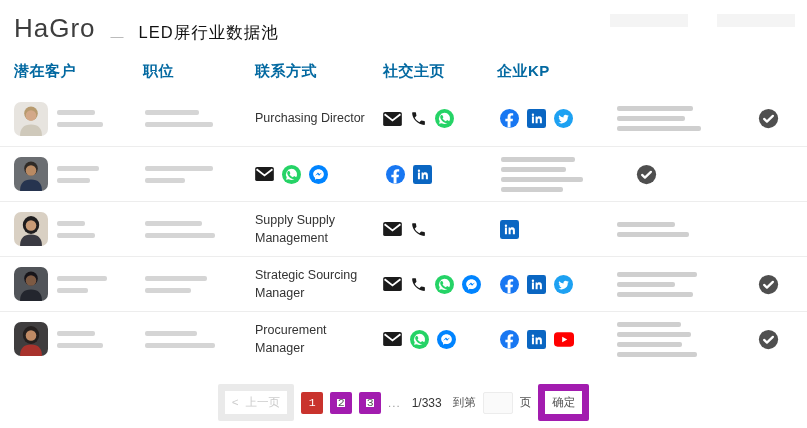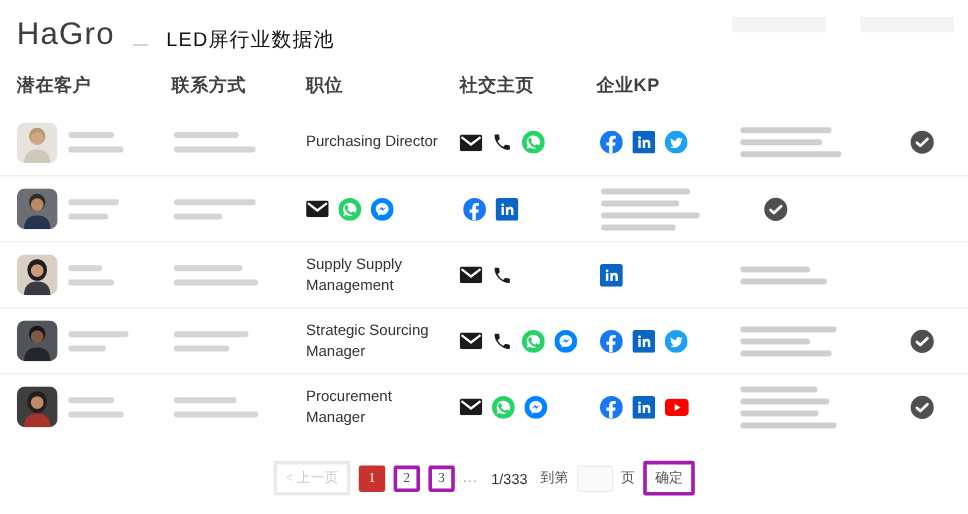--- a/index.html
+++ b/index.html
@@ -10,21 +10,21 @@
   .page-header { position:relative; display:flex; align-items:flex-end; padding:10px 14px 2px 14px; height:46px; }
   .logo { font-size:26px; font-weight:400; color:#3d3d3d; letter-spacing:1px; cursor:pointer; }
   .hdr-sep { color:#b3b3b3; font-size:13px; margin:0 15px; }
   .page-title { font-size:16.5px; font-weight:400; color:#111; letter-spacing:1px; }
   .hdr-ph { position:absolute; top:14px; width:78px; height:13px; background:#f4f4f4; }
   .hdr-ph.ph1 { right:119px; } .hdr-ph.ph2 { right:12px; }
 
   
   .grid { display:grid; grid-template-columns:129px 112px 128px 114px 116px 122px 1fr; padding-left:14px; }
   .thead { margin-top:10px; padding-top:6px; padding-bottom:10px; }
-  .th { font-size:15px; font-weight:bold; color:#404040; letter-spacing:0.5px; }
+  .th { font-size:15px; font-weight:bold; color:#0369a1; letter-spacing:0.5px; }
 
   .row { min-height:55px; align-items:center; border-top:1px solid #ededed; }
   .row:first-child { border-top:none; }
   .cell { display:flex; align-items:center; }
 
   .lead-cell { gap:9px; }
   .avatar { width:34px; height:34px; flex:0 0 34px; display:block; }
   .bars { display:flex; flex-direction:column; gap:7px; }
   .bar { height:5px; background:#d5d5d5; border-radius:2px; }
   .trace-cell .bars { gap:5px; padding-left:4px; }
@@ -35,22 +35,22 @@
 
   .icon-group { display:flex; align-items:center; gap:8px; }
   .social-cell .icon-group { padding-left:3px; }
   .ic { display:inline-flex; align-items:center; cursor:pointer; line-height:0; }
 
   .kp-cell { padding-left:23px; }
   .kp { line-height:0; }
 
   
   .pagination { display:flex; align-items:center; justify-content:center; gap:7px; margin-top:18px; font-size:11.5px; color:#555; }
-  .pg-btn { font-family:Liberation Serif, serif; font-size:11.5px; color:#555; background:#fff;
-    border:3px solid #a21caf; border-radius:2px; padding:4px 7px; cursor:pointer; }
+  .pg-btn { font-family:Liberation Mono, monospace; font-size:11.5px; color:#555; background:#fff;
+    border:7px solid #a21caf; border-radius:2px; padding:4px 7px; cursor:pointer; }
   .pg-btn.disabled { color:#ccc; border-color:#eaeaea; cursor:default; }
   .pg-num { width:22px; height:22px; padding:0; display:inline-flex; align-items:center; justify-content:center; }
   .pg-num.active { background:var(--accent,#c9332d); border-color:var(--accent,#c9332d); color:#fff; }
   .pg-ellipsis { color:#999; letter-spacing:1px; }
   .pg-total { color:#333; font-size:12px; margin:0 4px; }
   .pg-jump-input { width:30px; height:22px; border:1px solid #ececec; background:#fafafa; border-radius:2px; }
   #pages { display:contents; }
 </style>
 </head>
 <body>
@@ -58,22 +58,22 @@
 <div class="page-header">
   <div class="logo">HaGro</div>
   <span class="hdr-sep">—</span>
   <h1 class="page-title">LED屏行业数据池</h1>
   <div class="hdr-ph ph1"></div>
   <div class="hdr-ph ph2"></div>
 </div>
 
 <div class="grid thead" id="thead">
     <div class="th">潜在客户</div>
+    <div class="th">职位</div>
     <div class="th">联系方式</div>
-    <div class="th">职位</div>
     <div class="th">社交主页</div>
     <div class="th">企业KP</div>
   </div>
 
 <div id="tbody">
     <div class="grid row">
       <div class="cell lead-cell">
        <span class="avatar"><svg width="34" height="34" viewBox="0 0 34 34">
             <defs>
               <clipPath id="av0">

